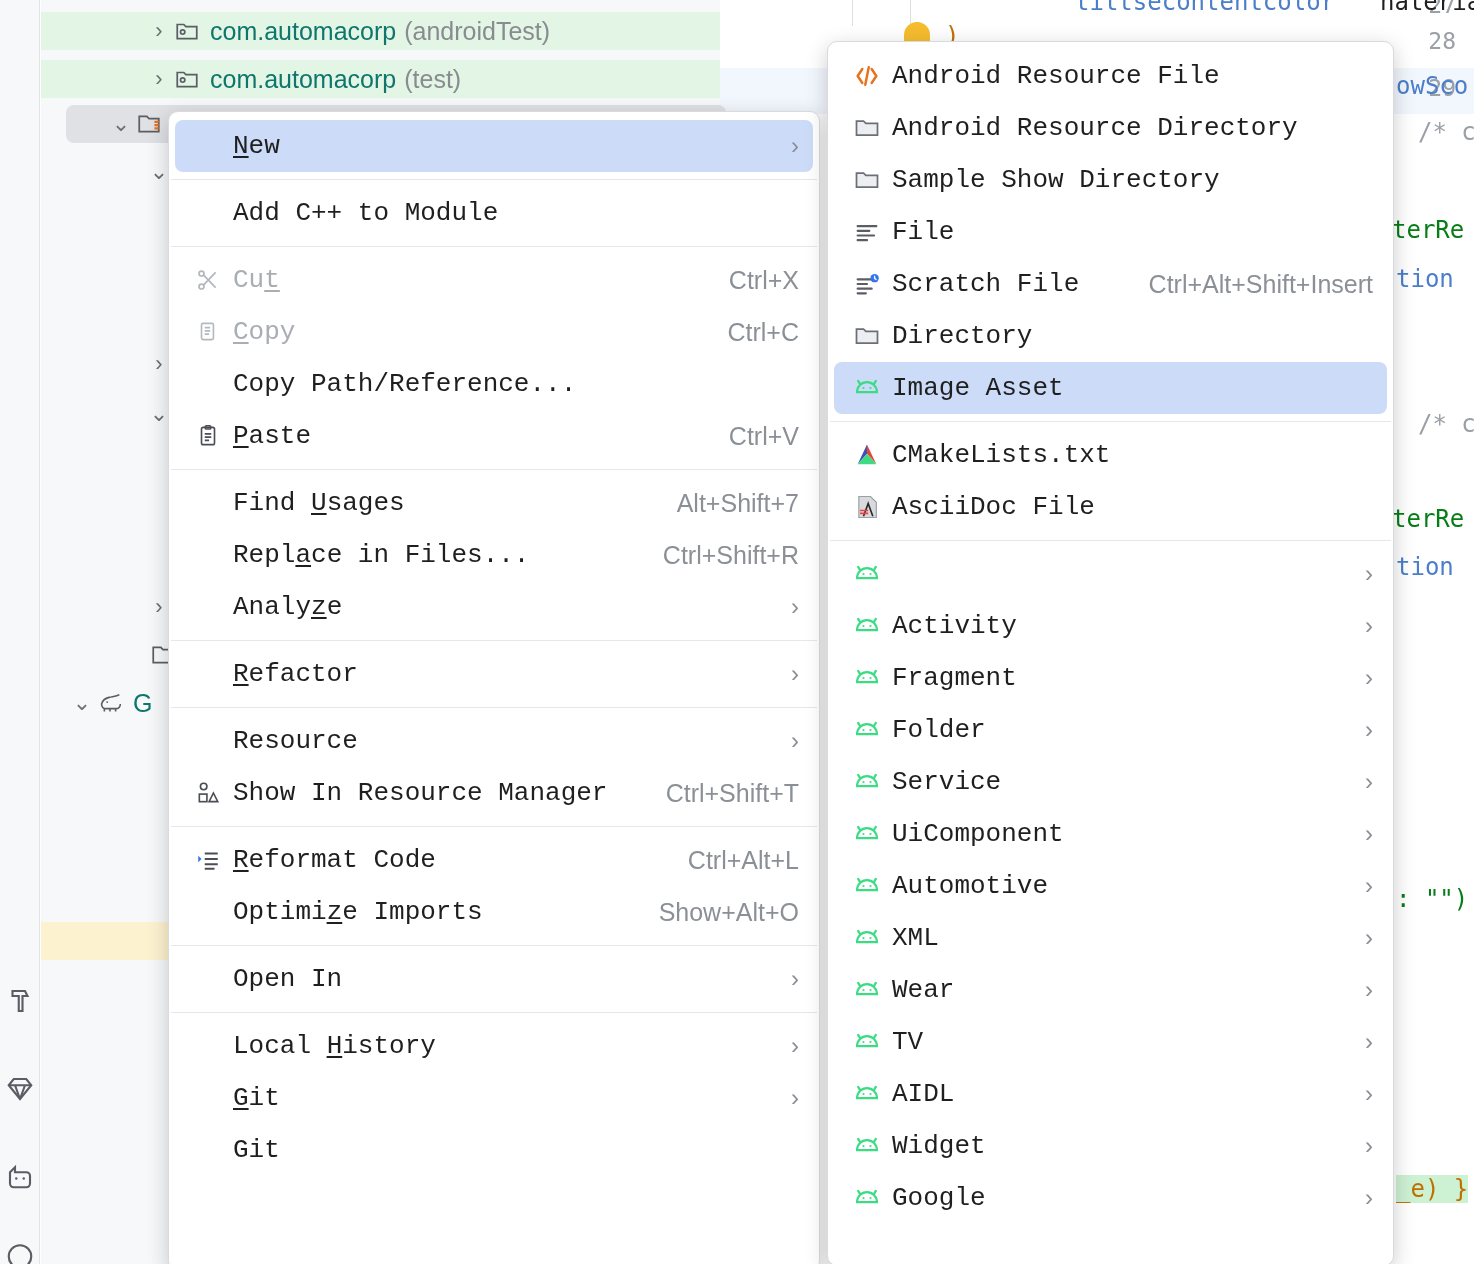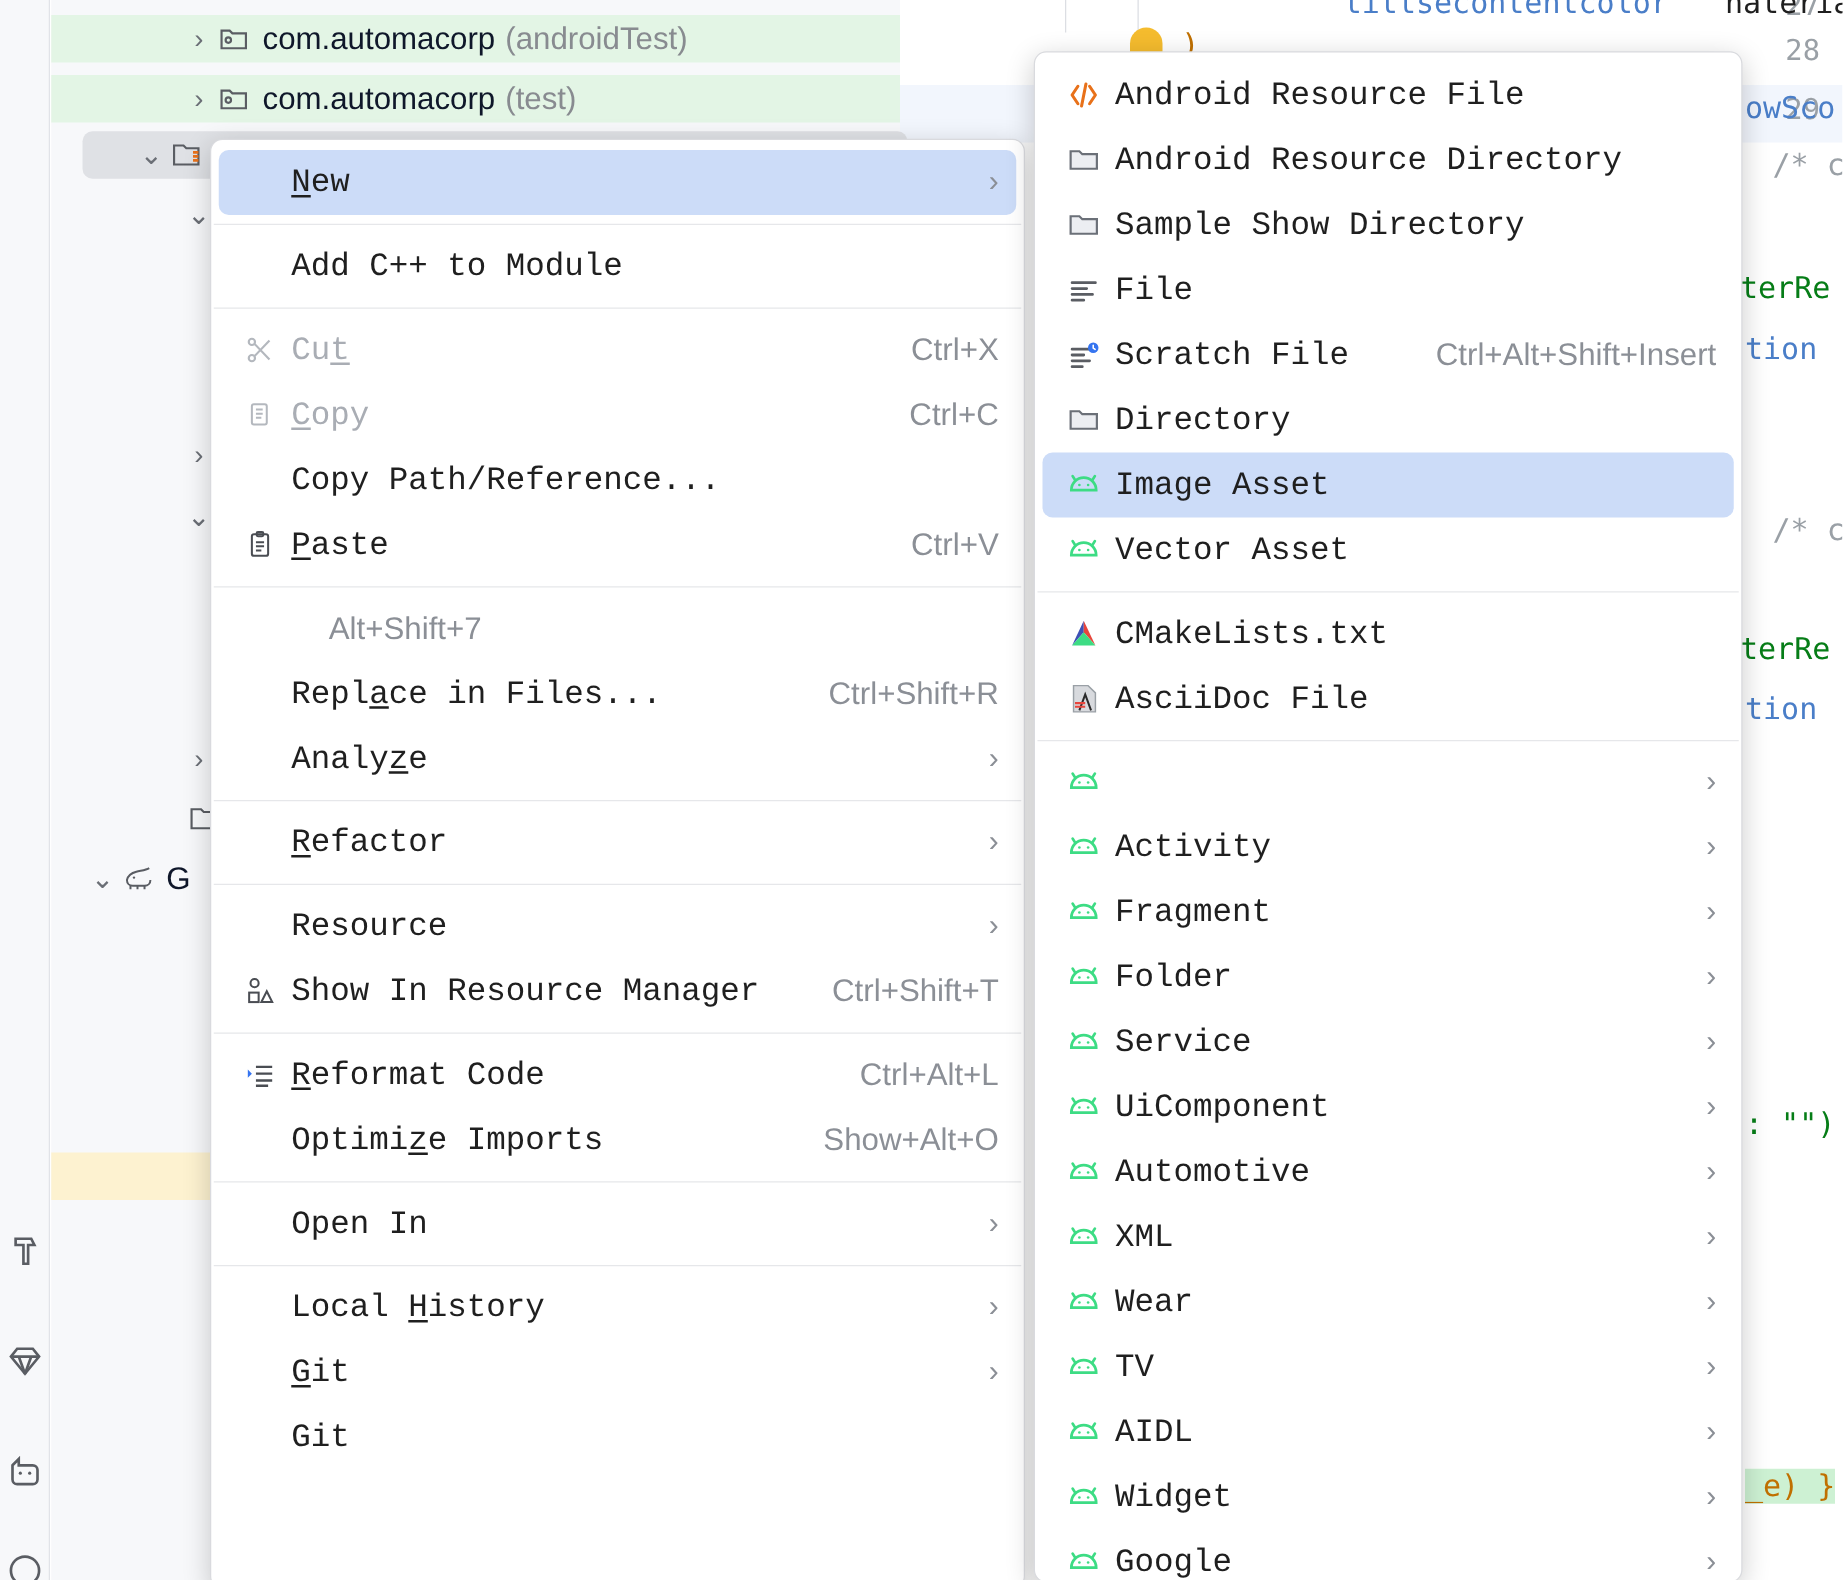--- a/index.html
+++ b/index.html
@@ -66,21 +66,21 @@
   .tree-row.yellow { background: #fdf2d0; }
   .chev {
     width: 26px; height: 26px; flex: 0 0 26px;
     display: flex; align-items: center; justify-content: center;
     color: #6b6f76; font-size: 22px;
   }
   .tico {
     width: 30px; flex: 0 0 30px; display: flex;
     align-items: center; justify-content: center; margin-right: 8px;
   }
-  .t-label { color: #0f172a; }
+  .t-label { color: #0f766e; }
   .t-sub { color: #888b90; margin-left: 8px; }
 
   
   .menu {
     position: absolute; background: #ffffff;
     border: 1px solid #d9dade; border-radius: 10px;
     box-shadow: 0 6px 22px rgba(0,0,0,.20);
     padding: 8px 0;
     overflow: hidden;
   }
@@ -395,20 +395,21 @@
         </svg>
       </span>
       <span class="m-label"><u>P</u>aste</span>
       <span class="m-shortcut">Ctrl+V</span>
     </div>
 
     <div class="sep"></div>
 
     <div class="mi">
       <span class="m-ico empty"></span>
+      <span class="m-label">Find <u>U</u>sages</span>
       <span class="m-shortcut">Alt+Shift+7</span>
     </div>
 
 
     <div class="mi">
       <span class="m-ico empty"></span>
       <span class="m-label">Repl<u>a</u>ce in Files...</span>
       <span class="m-shortcut">Ctrl+Shift+R</span>
     </div>
 
@@ -559,31 +560,20 @@
         <svg class="droid" width="28" height="28" viewBox="0 0 24 24" fill="none" stroke="#3ddc84" stroke-width="1.9" stroke-linecap="round">
           <path d="M3.5 15.5a8.5 8.5 0 0117 0z"></path>
           <path d="M6 8.5l-1.6-2.6M18 8.5l1.6-2.6"></path>
           <circle cx="9" cy="12" r=".9" fill="#3ddc84" stroke="none"></circle>
           <circle cx="15" cy="12" r=".9" fill="#3ddc84" stroke="none"></circle>
         </svg>
       </span>
       <span class="m-label">Image Asset</span>
     </div>
 
-    <div class="mi">
-      <span class="m-ico">
-        <svg class="droid" width="28" height="28" viewBox="0 0 24 24" fill="none" stroke="#3ddc84" stroke-width="1.9" stroke-linecap="round">
-          <path d="M3.5 15.5a8.5 8.5 0 0117 0z"></path>
-          <path d="M6 8.5l-1.6-2.6M18 8.5l1.6-2.6"></path>
-          <circle cx="9" cy="12" r=".9" fill="#3ddc84" stroke="none"></circle>
-          <circle cx="15" cy="12" r=".9" fill="#3ddc84" stroke="none"></circle>
-        </svg>
-      </span>
-      <span class="m-label">Vector Asset</span>
-    </div>
 
     <div class="sep"></div>
 
     <div class="mi">
       <span class="m-ico">
         <svg width="28" height="28" viewBox="0 0 24 24">
           <path d="M12 3L4 20l8-9z" fill="#3f51b5"></path>
           <path d="M12 3l8 17-8-9z" fill="#e8453c"></path>
           <path d="M4 20h16l-8-9z" fill="#3ddc84"></path>
         </svg>

